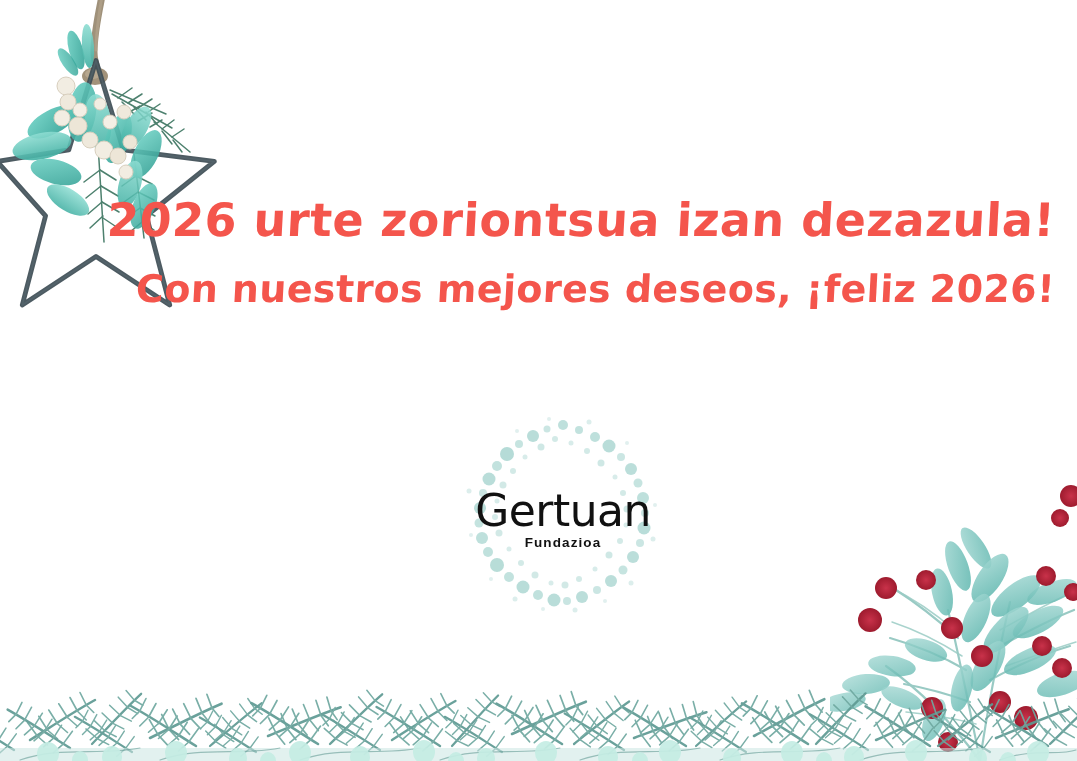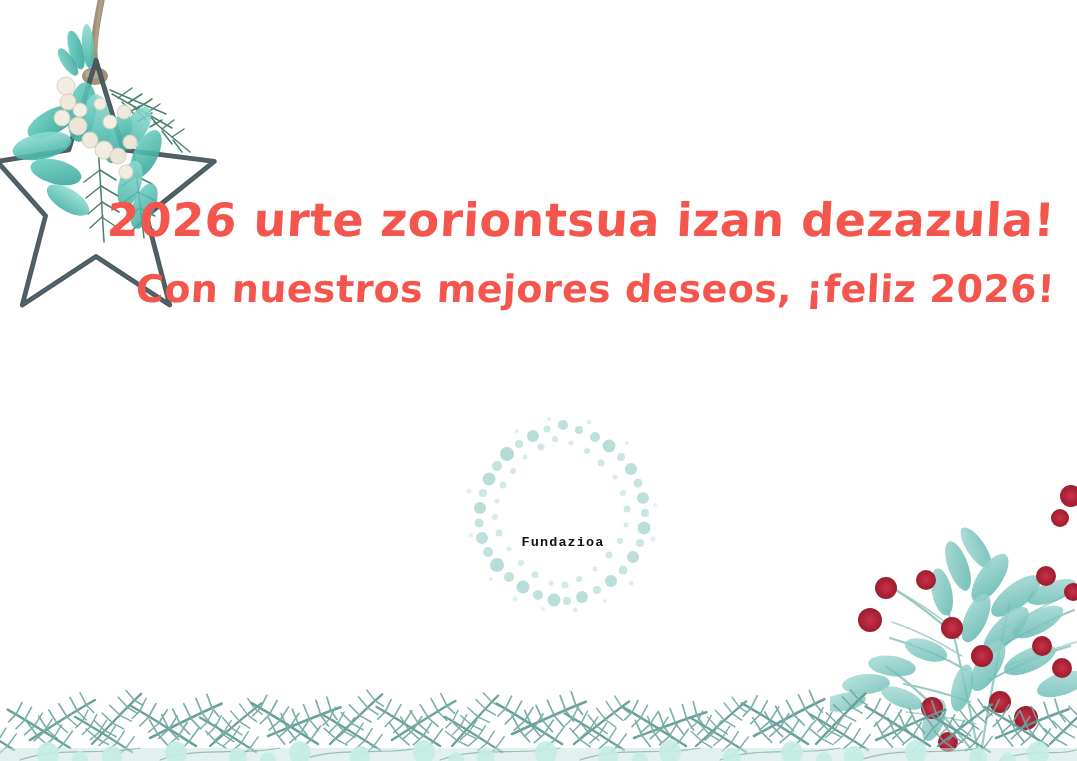--- a/index.html
+++ b/index.html
@@ -65,21 +65,21 @@
     font-weight:400;
     font-size:44px;
     color:#111111;
     letter-spacing:-0.5px;
     line-height:1;
   }
   .logo-sub{
     position:absolute;
     left:0;top:123px;width:216px;
     text-align:center;
-    font-family:Liberation Mono, monospace;
+    font-family:Liberation Sans, sans-serif;
     font-weight:700;
     font-size:13.5px;
     color:#111111;
     letter-spacing:1.1px;
     line-height:1;
   }
 
   
   .art{position:absolute;pointer-events:none;}
   #star-art{left:-6px;top:-6px;width:250px;height:330px;}
@@ -264,20 +264,21 @@
         <circle cx="16" cy="122" r="2" opacity="0.35"></circle>
         <circle cx="198" cy="126" r="2.5" opacity="0.4"></circle>
         <circle cx="36" cy="166" r="2" opacity="0.35"></circle>
         <circle cx="176" cy="170" r="2.5" opacity="0.4"></circle>
         <circle cx="88" cy="196" r="2" opacity="0.35"></circle>
         <circle cx="120" cy="197" r="2.5" opacity="0.4"></circle>
         <circle cx="150" cy="188" r="2" opacity="0.35"></circle>
         <circle cx="60" cy="186" r="2.5" opacity="0.4"></circle>
       </g>
     </svg>
+    <div class="logo-word">Gertuan</div>
     <div class="logo-sub">Fundazioa</div>
   </div>
 
   <div class="art" id="berry-art">
     <svg viewBox="0 0 247 291" xmlns="http://www.w3.org/2000/svg">
       <defs>
         <linearGradient id="euc" x1="0" y1="0" x2="1" y2="1">
           <stop offset="0%" stop-color="#A6D9D4"></stop>
           <stop offset="100%" stop-color="#5EB6AE"></stop>
         </linearGradient>

